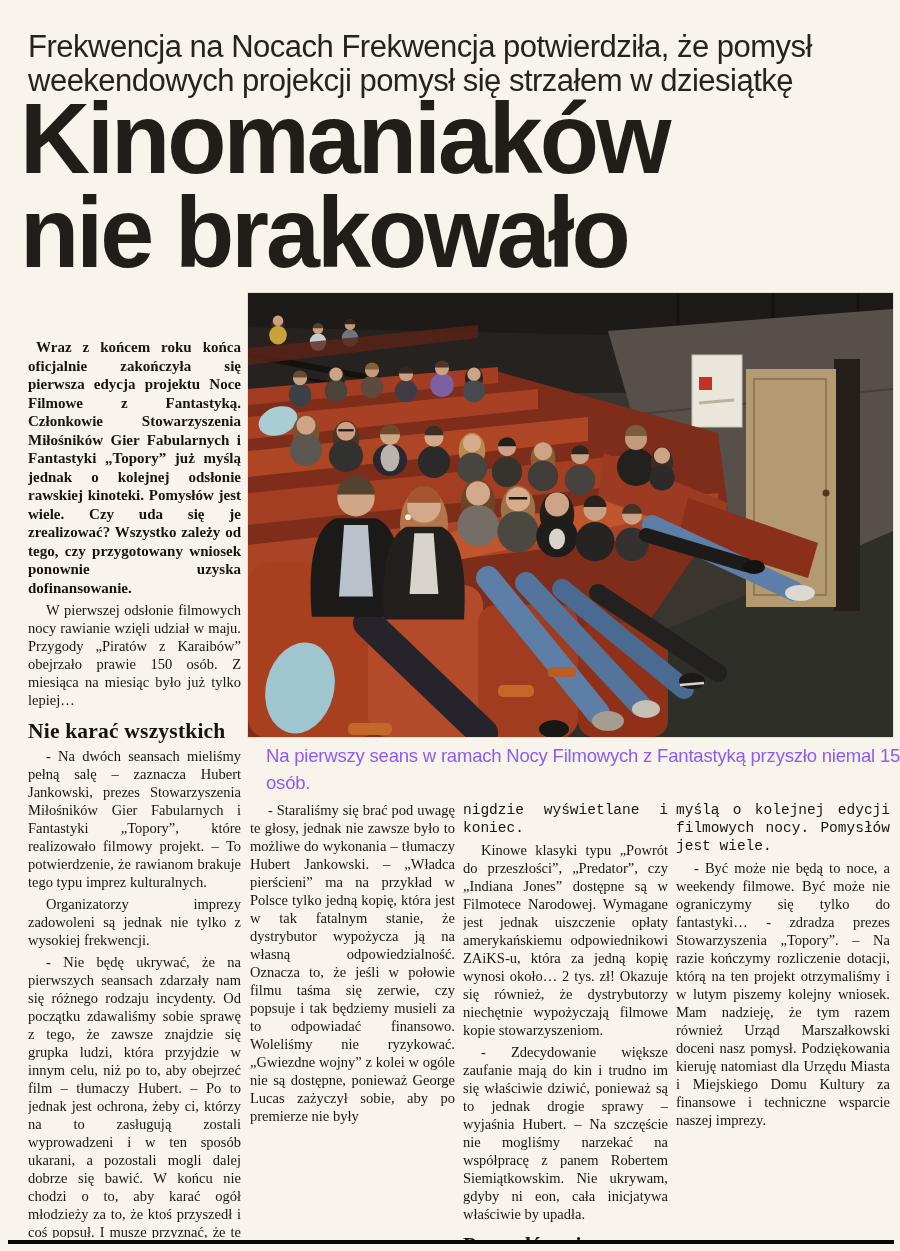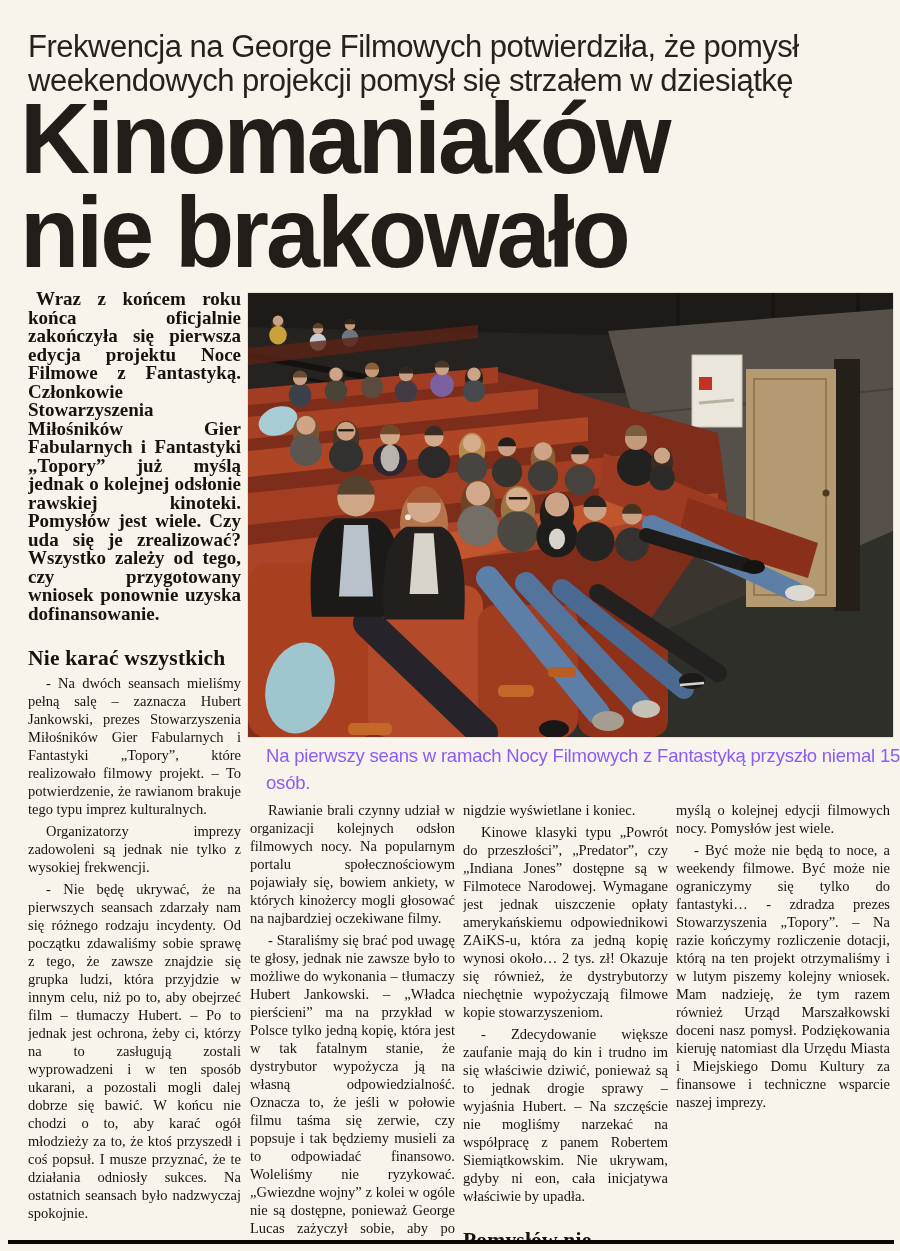--- a/index.html
+++ b/index.html
@@ -21,24 +21,24 @@
     position:absolute; left:20px; top:92px; width:860px;
     font-family:"Liberation Sans", sans-serif; font-weight:700;
     font-size:97px; line-height:90px; letter-spacing:-3px; color:var(--headline_ink);
     transform:scaleY(1.04); transform-origin:top left;
   }
   .col{
     position:absolute; text-align:justify; font-size:14.5px; line-height:18px;
     overflow:hidden;
   }
   .col p{margin:0 0 4px 0; text-indent:18px;}
-  .col p.noindent{text-indent:0;}
-  .col p.lead{font-weight:700; font-size:19px; line-height:18.5px; text-indent:8px;}
+  .col p.noindent{text-indent:0;font-family:Liberation Mono, monospace;}
+  .col p.lead{font-weight:700; font-size:15px; line-height:18.5px; text-indent:8px;margin-top:48px;}
   .col h3{
-    margin:23px 0 4px 0; font-size:21.5px; line-height:24px; font-weight:700;
+    margin:10px 0 4px 0; font-size:21.5px; line-height:24px; font-weight:700;
     text-indent:0; text-align:left; letter-spacing:0.2px;
   }
   #col1{left:28px; top:290px; width:213px; height:948px;}
   #col2{left:250px; top:801px; width:205px; height:440px;}
   #col3{left:463px; top:801px; width:205px; height:440px;}
   #col4{left:676px; top:801px; width:214px; height:440px;}
   .photo{
     position:absolute; left:248px; top:293px; width:645px; height:444px;
     background:var(--photo_dark); box-shadow:0 0 0 1px #e7dfd2;
   }
@@ -51,31 +51,32 @@
   .bottom-rule{
     position:absolute; left:8px; top:1240px; width:886px; height:4px; background:#090807;
   }
 </style>
 </head>
 <body>
 
 <div id="page">
 
   <div class="kicker">
-    <div>Frekwencja na George Filmowych potwierdziła, że pomysł</div>
+    <div>Frekwencja na Nocach Frekwencja potwierdziła, że pomysł</div>
     <div>weekendowych projekcji pomysł się strzałem w dziesiątkę</div>
   </div>
 
   <div class="headline">
     <div>Kinomaniaków</div>
     <div>nie brakowało</div>
   </div>
 
   <div class="col" id="col1">
     <p class="lead">Wraz z końcem roku końca oficjalnie zakończyła się pierwsza edycja projektu Noce Filmowe z Fantastyką. Członkowie Stowarzyszenia Miłośników Gier Fabularnych i Fantastyki „Topory” już myślą jednak o kolejnej odsłonie rawskiej kinoteki. Pomysłów jest wiele. Czy uda się je zrealizować? Wszystko zależy od tego, czy przygotowany wniosek ponownie uzyska dofinansowanie.</p>
+    <p>W pierwszej odsłonie filmowych nocy rawianie wzięli udział w maju. Przygody „Piratów z Karaibów” obejrzało prawie 150 osób. Z miesiąca na miesiąc było już tylko lepiej…</p>
     <h3>Nie karać wszystkich</h3>
     <p>- Na dwóch seansach mieliśmy pełną salę – zaznacza Hubert Jankowski, prezes Stowarzyszenia Miłośników Gier Fabularnych i Fantastyki „Topory”, które realizowało filmowy projekt. – To potwierdzenie, że rawianom brakuje tego typu imprez kulturalnych.</p>
     <p>Organizatorzy imprezy zadowoleni są jednak nie tylko z wysokiej frekwencji.</p>
     <p>- Nie będę ukrywać, że na pierwszych seansach zdarzały nam się różnego rodzaju incydenty. Od początku zdawaliśmy sobie sprawę z tego, że zawsze znajdzie się grupka ludzi, która przyjdzie w innym celu, niż po to, aby obejrzeć film – tłumaczy Hubert. – Po to jednak jest ochrona, żeby ci, którzy na to zasługują zostali wyprowadzeni i w ten sposób ukarani, a pozostali mogli dalej dobrze się bawić. W końcu nie chodzi o to, aby karać ogół młodzieży za to, że ktoś przyszedł i coś popsuł. I musze przyznać, że te działania odniosły sukces. Na ostatnich seansach było nadzwyczaj spokojnie.</p>
   </div>
 
   <div class="photo">
     <svg width="645" height="444" viewBox="0 0 645 444">
 
       <rect width="645" height="444" fill="#3a352f"></rect>
@@ -303,21 +304,20 @@
 
       <path d="M0,55 L230,32 l0,13 L0,72 Z" fill="#5c2315" opacity="0.8"></path>
     </svg>
   </div>
 
   <div class="caption">
     <div>Na pierwszy seans w ramach Nocy Filmowych z Fantastyką przyszło niemal 150 osób.</div>
   </div>
 
   <div class="col" id="col2">
-    <p>Rawianie brali czynny udział w organizacji kolejnych odsłon filmowych nocy. Na popularnym portalu społecznościowym pojawiały się, bowiem ankiety, w których kinożercy mogli głosować na najbardziej oczekiwane filmy.</p>
     <p>- Staraliśmy się brać pod uwagę te głosy, jednak nie zawsze było to możliwe do wykonania – tłumaczy Hubert Jankowski. – „Władca pierścieni” ma na przykład w Polsce tylko jedną kopię, która jest w tak fatalnym stanie, że dystrybutor wypożycza ją na własną odpowiedzialność. Oznacza to, że jeśli w połowie filmu taśma się zerwie, czy popsuje i tak będziemy musieli za to odpowiadać finansowo. Woleliśmy nie ryzykować. „Gwiezdne wojny” z kolei w ogóle nie są dostępne, ponieważ George Lucas zażyczył sobie, aby po premierze nie były</p>
   </div>
 
   <div class="col" id="col3">
     <p class="noindent">nigdzie wyświetlane i koniec.</p>
     <p>Kinowe klasyki typu „Powrót do przeszłości”, „Predator”, czy „Indiana Jones” dostępne są w Filmotece Narodowej. Wymagane jest jednak uiszczenie opłaty amerykańskiemu odpowiednikowi ZAiKS-u, która za jedną kopię wynosi około… 2 tys. zł! Okazuje się również, że dystrybutorzy niechętnie wypożyczają filmowe kopie stowarzyszeniom.</p>
     <p>- Zdecydowanie większe zaufanie mają do kin i trudno im się właściwie dziwić, ponieważ są to jednak drogie sprawy – wyjaśnia Hubert. – Na szczęście nie mogliśmy narzekać na współpracę z panem Robertem Siemiątkowskim. Nie ukrywam, gdyby ni eon, cała inicjatywa właściwie by upadła.</p>
     <h3>Pomysłów nie brakuje</h3>
 
   </div>

